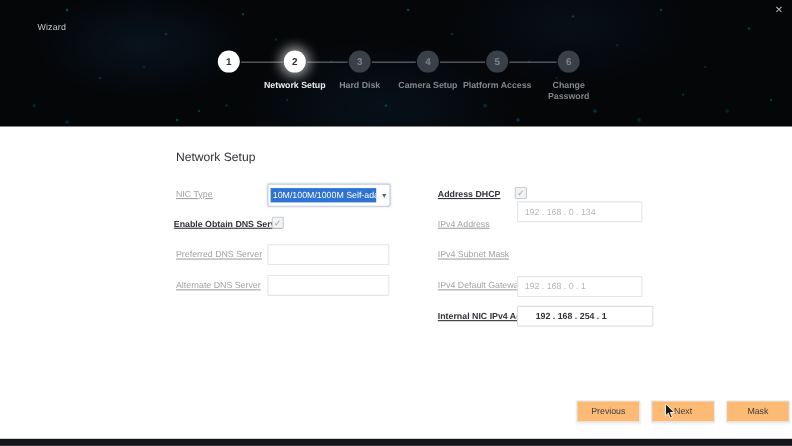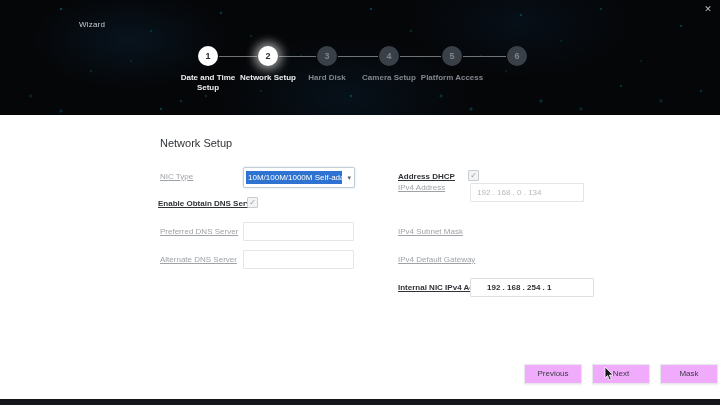--- a/index.html
+++ b/index.html
@@ -28,21 +28,21 @@
     520px 14px 1px 0 rgba(18,179,216,.45), 560px 40px 1px 0 rgba(14,140,180,.30),
     600px 8px 1px 0 rgba(18,179,216,.40), 640px 60px 1px 0 rgba(14,140,180,.30),
     680px 25px 1px 0 rgba(18,179,216,.45), 700px 90px 1px 0 rgba(18,179,216,.40),
     540px 100px 2px 0 rgba(18,179,216,.70), 580px 108px 2px 0 rgba(18,179,216,.60),
     350px 95px 1px 0 rgba(18,179,216,.45), 130px 60px 1px 0 rgba(14,140,180,.30),
     250px 35px 1px 0 rgba(18,179,216,.30), 480px 55px 1px 0 rgba(14,140,180,.30),
     660px 100px 2px 0 rgba(18,179,216,.55), 60px 110px 2px 0 rgba(18,179,216,.60),
     160px 108px 1px 0 rgba(18,179,216,.50), 205px 95px 1px 0 rgba(18,179,216,.35),
     620px 85px 1px 0 rgba(18,179,216,.35), 505px 70px 1px 0 rgba(14,140,180,.30);}
   #window-title{
-    position:absolute;left:34px;top:20px;font-size:8px;color:#c9cccf;letter-spacing:.2px;margin-left:45px;
+    position:absolute;left:34px;top:20px;font-size:8px;color:#c9cccf;letter-spacing:.2px;
   }
   #close-btn{
     position:absolute;right:6px;top:3px;width:12px;height:12px;line-height:12px;
     text-align:center;color:#b9bcc0;font-size:9px;cursor:pointer;
   }
   
   .connector{position:absolute;top:56px;height:1px;background:#6e7377;}
   .step{position:absolute;top:46px;width:64px;text-align:center;}
   .circle{
     width:20px;height:20px;border-radius:50%;margin:0 auto;
@@ -73,21 +73,21 @@
     border:1px solid #c3cdd6;border-radius:2px;box-shadow:0 0 2px rgba(60,110,180,.25);
     display:flex;align-items:center;cursor:pointer;
   }
   #nic-selected{
     margin-left:2px;background:#2e72d2;color:#fff;font-size:8px;line-height:13px;
     padding:0 2px;white-space:nowrap;overflow:hidden;max-width:92px;
   }
   #nic-caret{margin-left:auto;margin-right:3px;font-size:7px;color:#5a6066;}
   
   .btn{
-    position:absolute;top:249px;width:56px;height:18px;background:#f0abfc;
+    position:absolute;top:249px;width:56px;height:18px;background:#fdba74;
     border:1px solid #e7e8ea;border-radius:1px;box-shadow:0 1px 2px rgba(0,0,0,.07);
     font-size:8px;line-height:18px;text-align:center;color:#3a3d42;cursor:pointer;
   }
   #cursor{position:absolute;left:604px;top:367px;z-index:5;}
   
   #bottom-strip{position:absolute;left:0;top:399px;width:720px;height:6px;background:#14161b;}
 </style>
 </head>
 <body>
 
@@ -99,40 +99,40 @@
     <div id="close-btn">✕</div>
 
     <div class="connector" style="left:219px;width:38px"></div>
     <div class="connector" style="left:279px;width:37px"></div>
     <div class="connector" style="left:338px;width:40px"></div>
     <div class="connector" style="left:400px;width:41px"></div>
     <div class="connector" style="left:463px;width:43px"></div>
 
     <div class="step done" style="left:176px">
       <div class="circle">1</div>
-      <div class="step-label">Date and Time Setup</div>
     </div>
     <div class="step active" style="left:236px">
       <div class="circle">2</div>
       <div class="step-label">Network Setup</div>
     </div>
     <div class="step upcoming" style="left:295px">
       <div class="circle">3</div>
       <div class="step-label">Hard Disk</div>
     </div>
     <div class="step upcoming" style="left:357px">
       <div class="circle">4</div>
       <div class="step-label">Camera Setup</div>
     </div>
     <div class="step upcoming" style="left:420px">
       <div class="circle">5</div>
       <div class="step-label">Platform Access</div>
     </div>
     <div class="step upcoming" style="left:485px">
       <div class="circle">6</div>
+      <div class="step-label">Change Password</div>
     </div>
   </div>
 
   <div id="panel">
     <div id="panel-heading">Network Setup</div>
 
     <div class="flabel" style="left:160px;top:57px">NIC Type</div>
     <div id="nic-select">
       <span id="nic-selected">10M/100M/1000M Self-adap</span>
       <span id="nic-caret">▾</span>
@@ -143,26 +143,27 @@
 
     <div class="flabel" style="left:160px;top:112px">Preferred DNS Server</div>
     <div class="tinput" style="left:243px;top:107px;width:103px"></div>
 
     <div class="flabel" style="left:160px;top:140px">Alternate DNS Server</div>
     <div class="tinput" style="left:243px;top:135px;width:103px"></div>
 
     <div class="flabel strong" style="left:398px;top:57px">Address DHCP</div>
     <div class="checkbox" style="left:468px;top:55px">✓</div>
 
-    <div class="flabel" style="left:398px;top:68px">IPv4 Address</div>
+    <div class="flabel" style="left:398px;top:84px">IPv4 Address</div>
     <div class="tinput" style="left:470px;top:68px;width:106px">192  .  168  .  0  .  134</div>
 
     <div class="flabel" style="left:398px;top:112px">IPv4 Subnet Mask</div>
 
     <div class="flabel" style="left:398px;top:140px">IPv4 Default Gateway</div>
+    <div class="tinput" style="left:470px;top:136px;width:106px">192  .  168  .  0  .  1</div>
 
     <div class="flabel strong" style="left:398px;top:168px">Internal NIC IPv4 Add...</div>
     <div class="tinput dark" style="left:470px;top:163px;width:106px">192  .  168  .  254  .  1</div>
 
     <div class="btn" style="left:524px">Previous</div>
     <div class="btn" style="left:592px">Next</div>
     <div class="btn" style="left:660px">Mask</div>
   </div>
 
   <div id="cursor">

